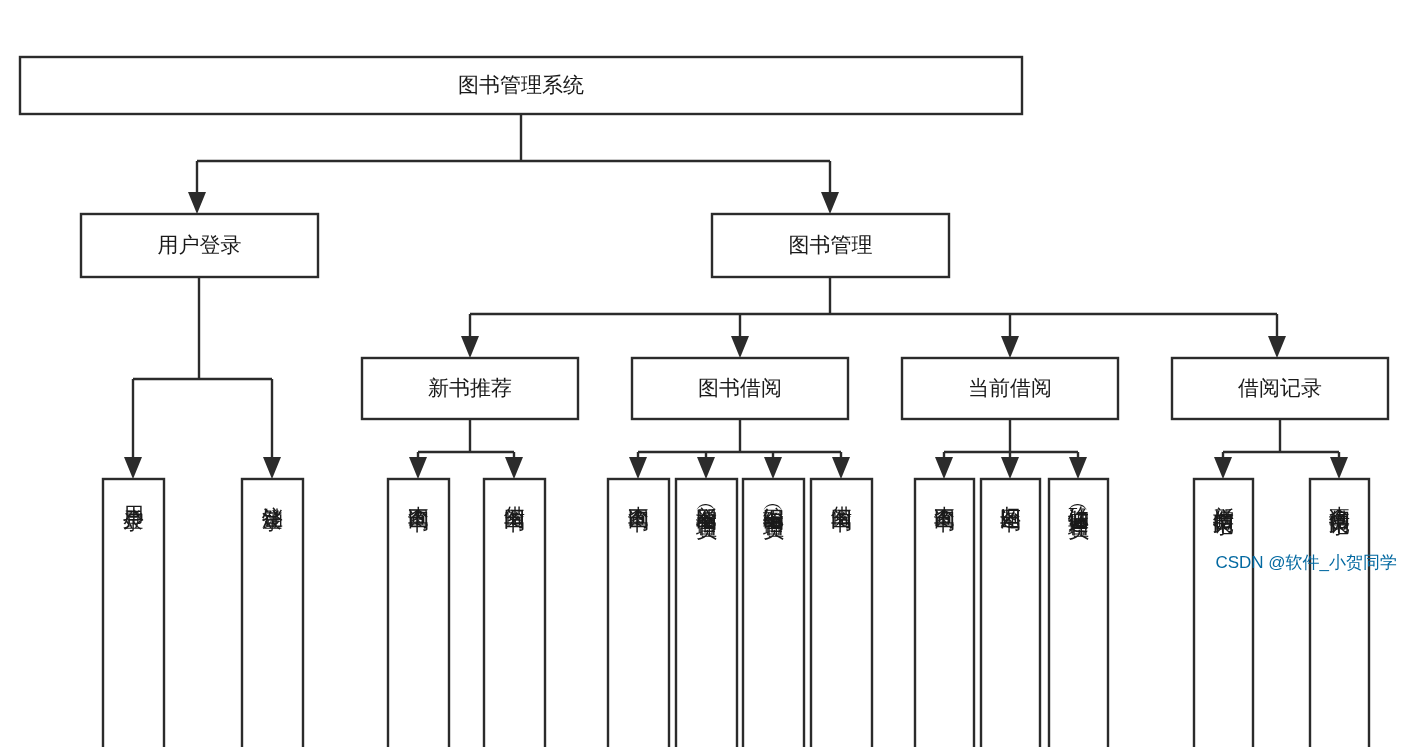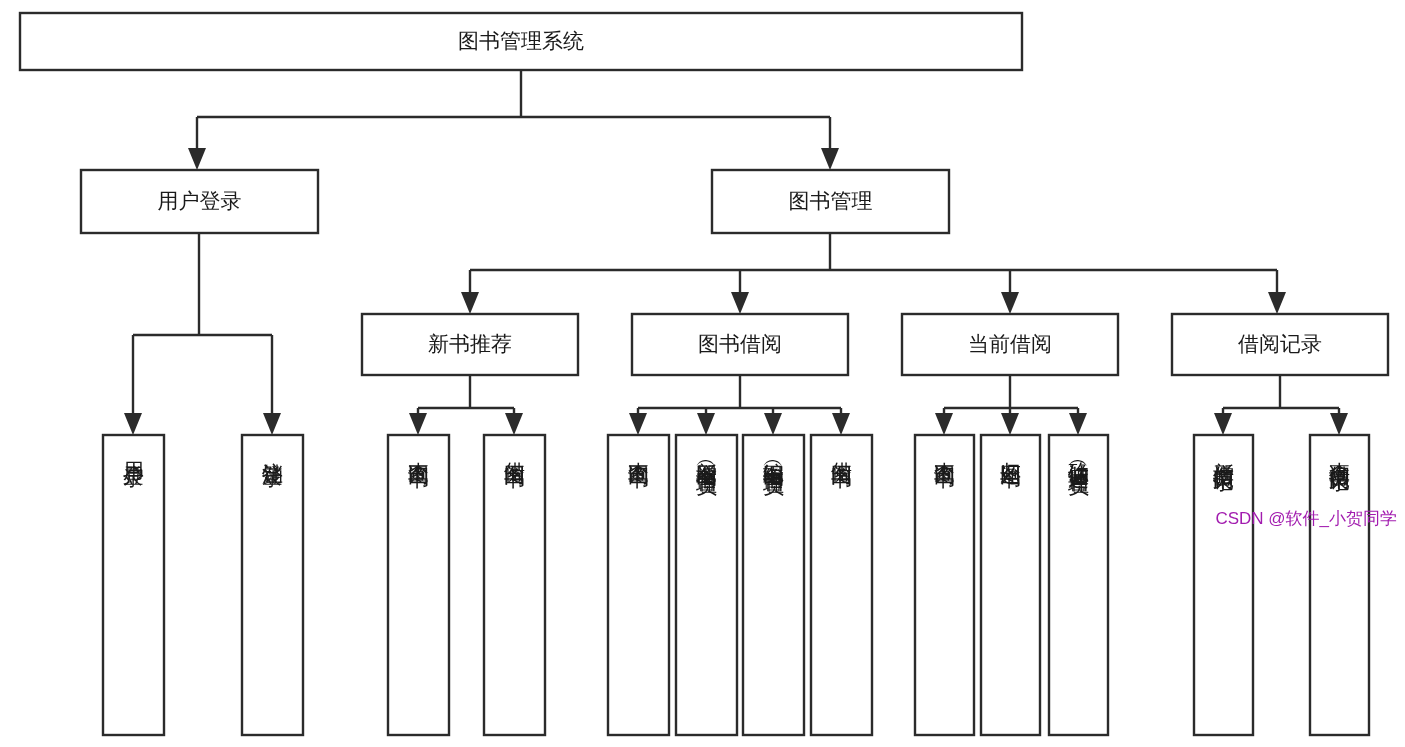--- a/index.html
+++ b/index.html
@@ -11,20 +11,21 @@
     width: 1405px;
     height: 747px;
     font-family: "Liberation Sans", "DejaVu Sans", sans-serif;
     overflow: hidden;
   }
   #diagram-root {
     position: relative;
     width: 1405px;
     height: 534px;
     background: #ffffff;
+    margin-top: 44px;
   }
   svg.diagram-canvas {
     position: absolute;
     left: 0;
     top: 0;
     width: 1405px;
     height: 747px;
   }
   .node-box {
     fill: #ffffff;
@@ -62,21 +63,21 @@
   }
   .arrow-head {
     fill: #2b2b2b;
   }
   .watermark {
     position: absolute;
     right: 8px;
     bottom: 4px;
     font-family: "Liberation Sans", "DejaVu Sans", sans-serif;
     font-size: 17px;
-    color: #a21caf;
+    color: #0369a1;
     white-space: nowrap;
     pointer-events: none;
   }
 </style>
 </head>
 <body>
 
 <div id="diagram-root">
   <svg class="diagram-canvas" viewBox="0 0 1405 747">
     <g id="connector-layer">

